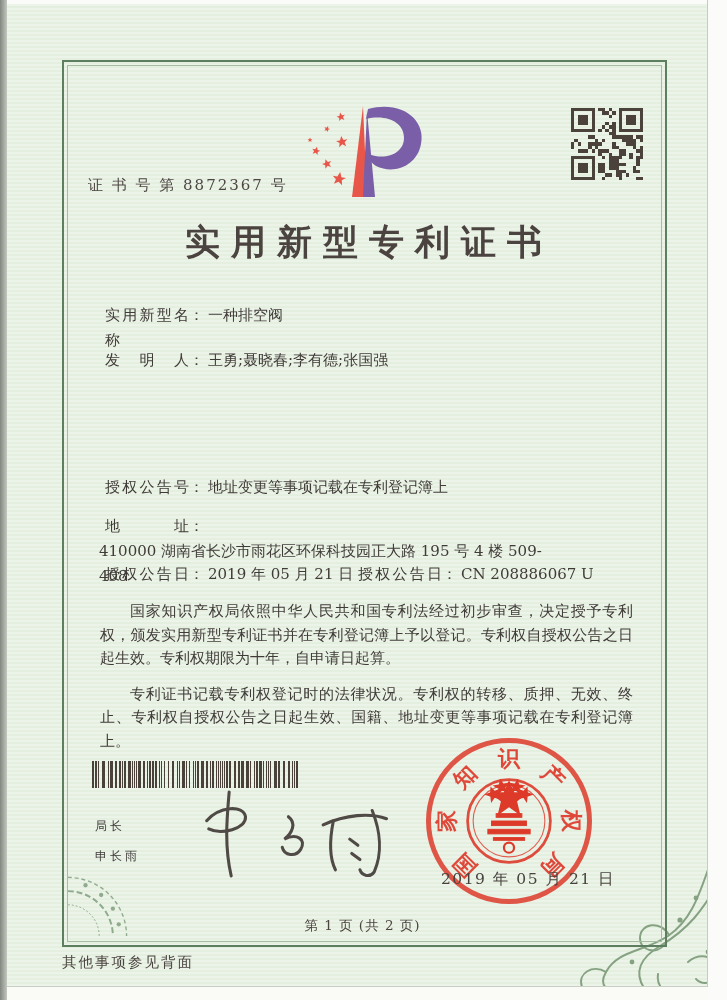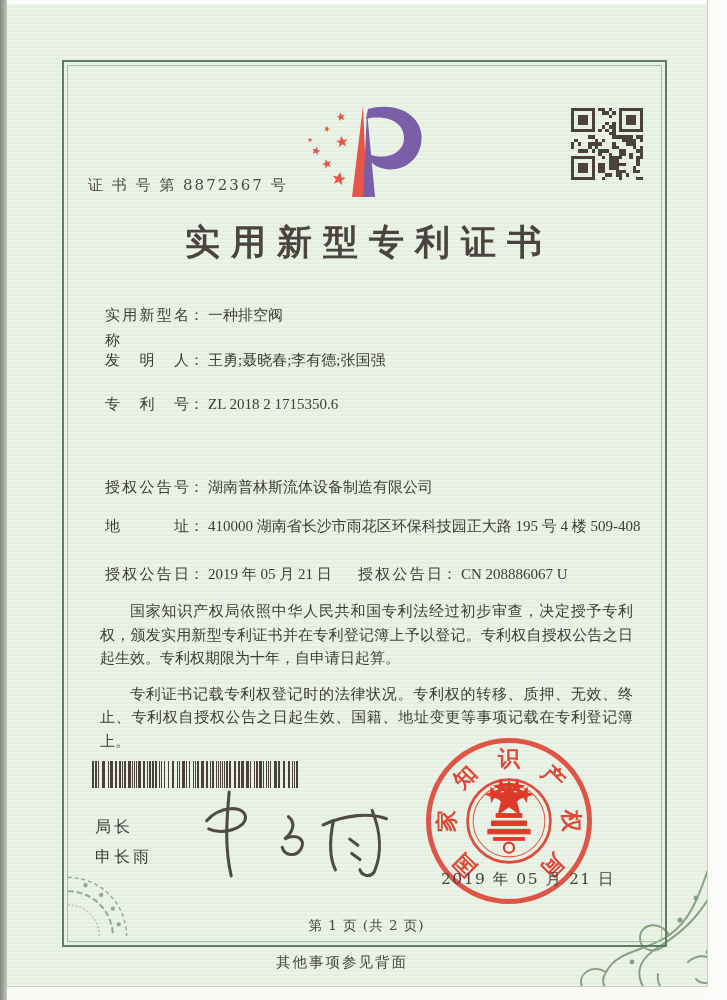--- a/index.html
+++ b/index.html
@@ -22,41 +22,41 @@
   .cert-no{position:absolute;left:88px;top:128px;font-size:15px;letter-spacing:2px;color:#4c4743;margin-top:48px;}
   .logo{position:absolute;left:300px;top:98px;width:132px;height:106px;}
   .qr{position:absolute;left:571px;top:108px;width:72px;height:72px;}
   .qr svg{width:72px;height:72px;shape-rendering:crispEdges;}
   .title{position:absolute;left:0;top:219px;width:727px;text-align:center;font-size:35px;
          font-weight:600;letter-spacing:11px;text-indent:11px;color:#4b4340;}
   
   .row{position:absolute;left:95px;width:560px;font-size:15px;color:#3f3b37;line-height:25px;}
   .f-label{display:inline-block;width:84px;text-align:justify;text-align-last:justify;vertical-align:top;margin-left:10px;}
   .f-colon{vertical-align:top;}
-  .f-value{display:inline-block;max-width:450px;margin-left:4px;vertical-align:top;font-family:Liberation Serif, serif;}
+  .f-value{display:inline-block;max-width:450px;margin-left:4px;vertical-align:top;}
   .grant-no{position:absolute;left:253px;top:0;white-space:nowrap;}
   
   .paras{position:absolute;left:88px;top:588px;width:557px;font-size:15px;line-height:23.5px;
          text-align:justify;color:#3f3b37;}
   .paras p{margin:12px;text-indent:2em;}
   
   .barcode{position:absolute;left:90px;top:761px;width:212px;height:27px;}
   .barcode svg{width:212px;height:27px;}
-  .signoff{position:absolute;left:95px;top:812px;font-family:Liberation Serif, serif;
-           font-size:16px;letter-spacing:3px;color:#3e3b39;line-height:30px;}
+  .signoff{position:absolute;left:95px;top:812px;font-family:Liberation Mono, monospace;
+           font-size:12px;letter-spacing:3px;color:#3e3b39;line-height:30px;}
   .signature{position:absolute;left:190px;top:786px;width:205px;height:94px;}
   .seal{position:absolute;left:424px;top:736px;width:170px;height:170px;z-index:4;}
   .seal-ring{position:absolute;inset:2px;border:5px solid rgba(221,58,42,.85);border-radius:50%;}
   .seal-chars span{position:absolute;font-size:22px;font-weight:700;color:rgba(221,58,42,.92);}
   .emblem{position:absolute;left:39px;top:39px;width:92px;height:92px;}
   .seal-date{position:absolute;left:441px;top:869px;font-size:15.5px;letter-spacing:1.5px;
              color:#46423d;z-index:5;}
-  .footer-page{position:absolute;left:49px;top:917px;width:601px;text-align:center;
-               font-size:13.5px;letter-spacing:1px;color:#4a4540;padding-left:17px;}
-  .back-note{position:absolute;left:62px;top:953px;width:560px;text-align:center;
+  .footer-page{position:absolute;left:62px;top:917px;width:601px;text-align:center;
+               font-size:13.5px;letter-spacing:1px;color:#4a4540;}
+  .back-note{position:absolute;left:62px;top:953px;width:560px;
              font-size:14.5px;letter-spacing:2px;color:#4a4540;}
   
   .orn{position:absolute;pointer-events:none;}
   .orn-bl{left:64px;top:852px;width:88px;height:88px;}
   .orn-br{left:548px;top:822px;width:179px;height:176px;}
 </style>
 </head>
 <body>
 
 <div class="shot">
@@ -335,25 +335,22 @@
   </div>
 
   <div class="title">实用新型专利证书</div>
 
   <div class="row" style="top:303px">
     <span class="f-label">实用新型名称</span><span class="f-colon">：</span><span class="f-value">一种排空阀</span>
   </div>
   <div class="row" style="top:348px">
     <span class="f-label">发明人</span><span class="f-colon">：</span><span class="f-value">王勇;聂晓春;李有德;张国强</span>
   </div>
-  <div class="row" style="top:392px">
-    <span class="f-label">专利号</span><span class="f-colon">：</span><span class="f-value">ZL 2018 2 1715350.6</span>
-  </div>
   <div class="row" style="top:475px">
-    <span class="f-label">授权公告号</span><span class="f-colon">：</span><span class="f-value">湖南普林斯流体设备制造有限公司</span>
+    <span class="f-label">授权公告号</span><span class="f-colon">：</span><span class="f-value">地址变更等事项记载在专利登记簿上</span>
   </div>
   <div class="row" style="top:514px">
     <span class="f-label">地址</span><span class="f-colon">：</span><span class="f-value">410000 湖南省长沙市雨花区环保科技园正大路 195 号 4 楼 509-408</span>
   </div>
   <div class="row" style="top:562px">
     <span class="f-label">授权公告日</span><span class="f-colon">：</span><span class="f-value">2019 年 05 月 21 日</span>
     <span class="grant-no">
       <span class="f-label">授权公告日</span><span class="f-colon">：</span><span class="f-value">CN 208886067 U</span>
     </span>
   </div>

